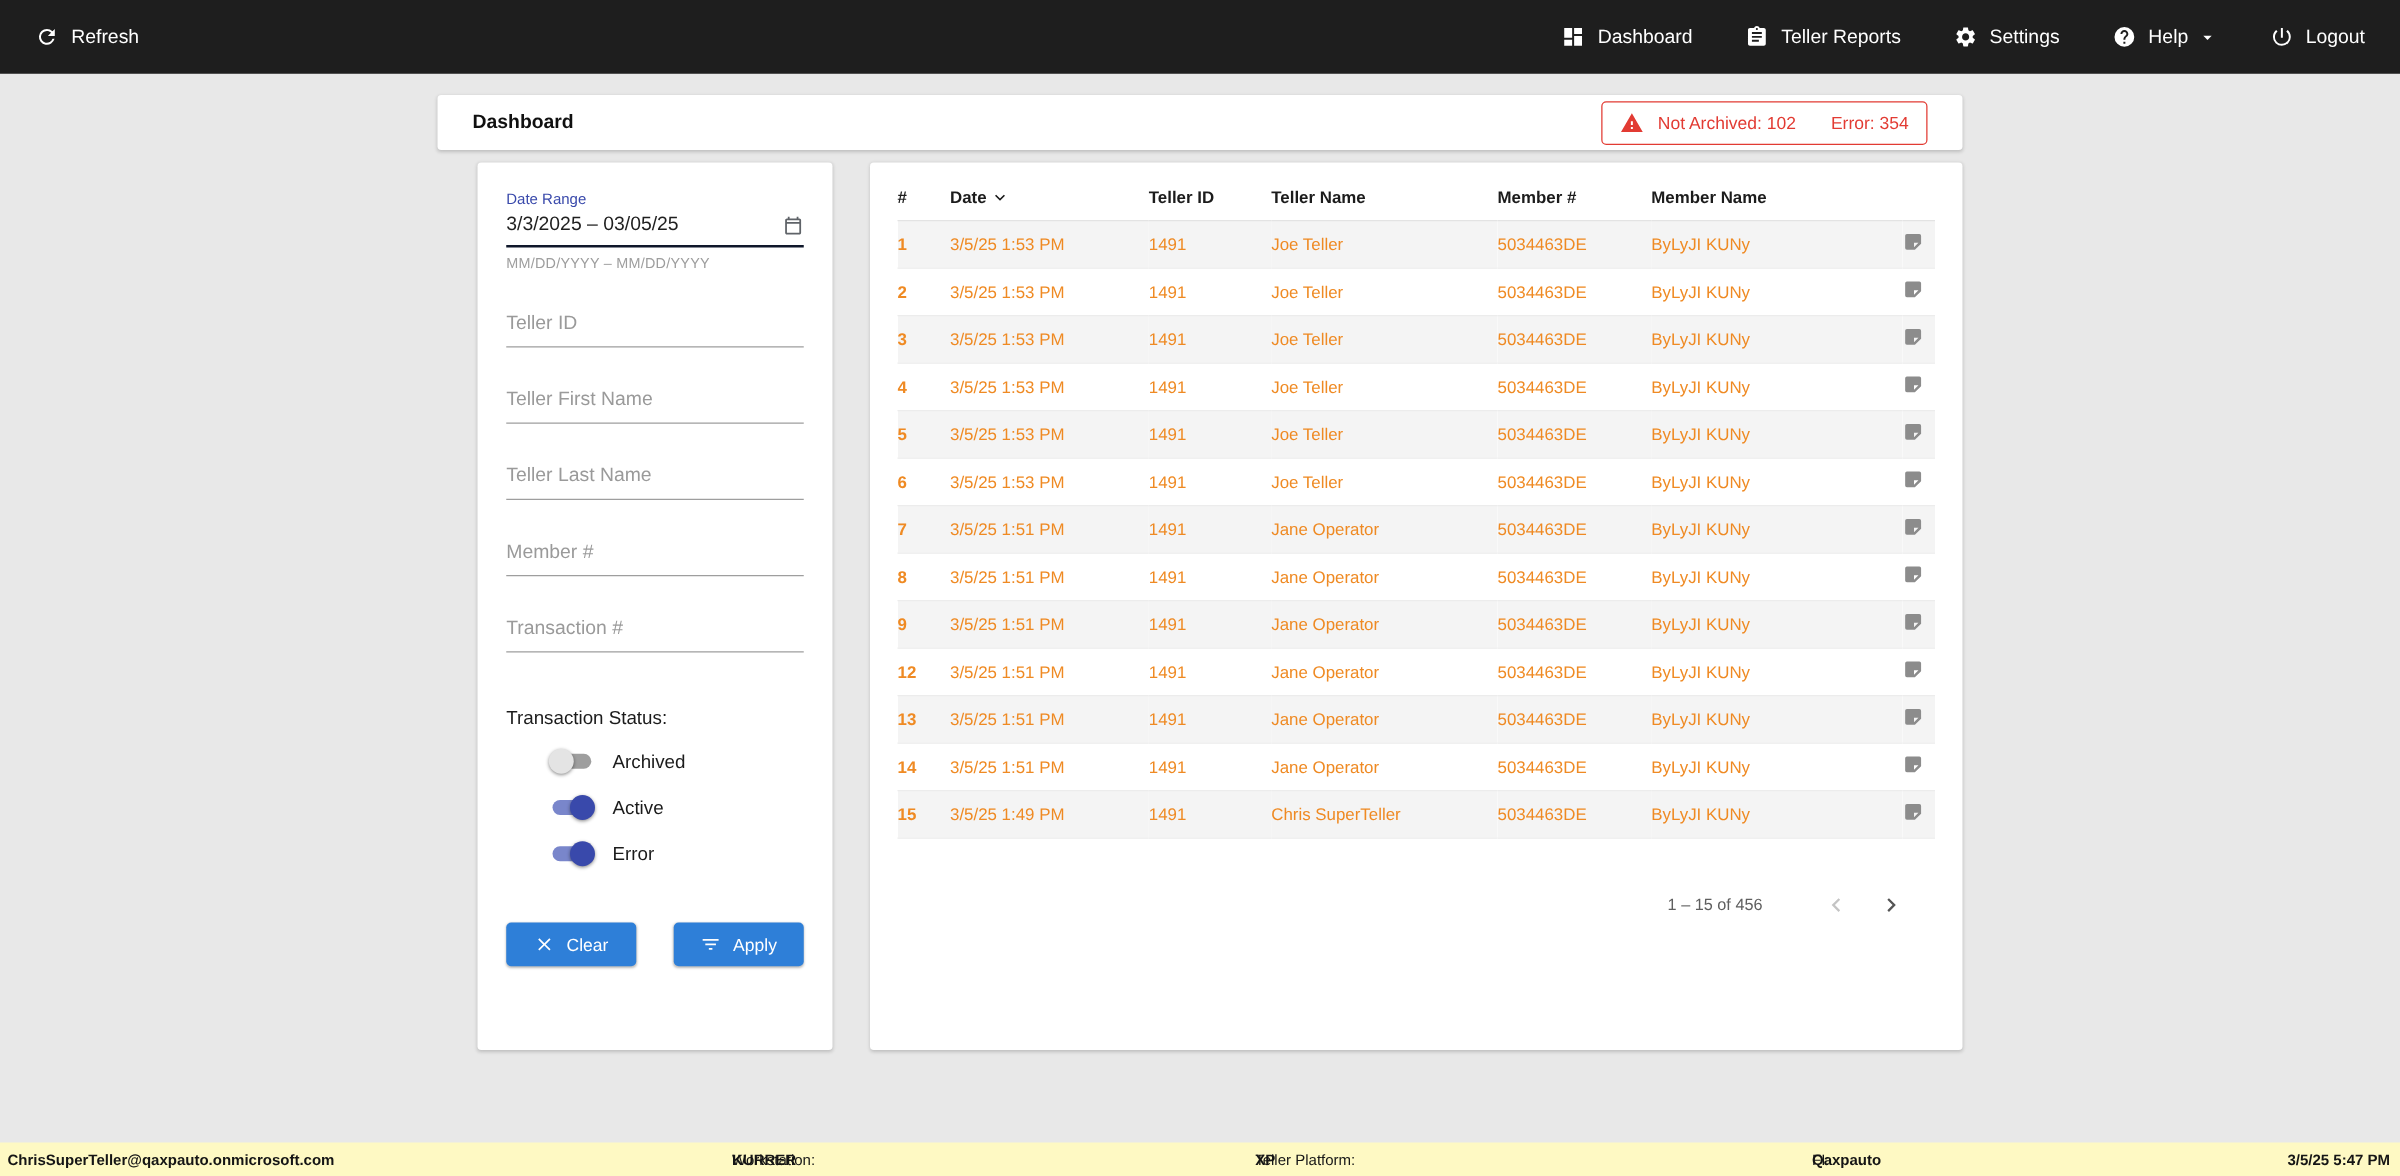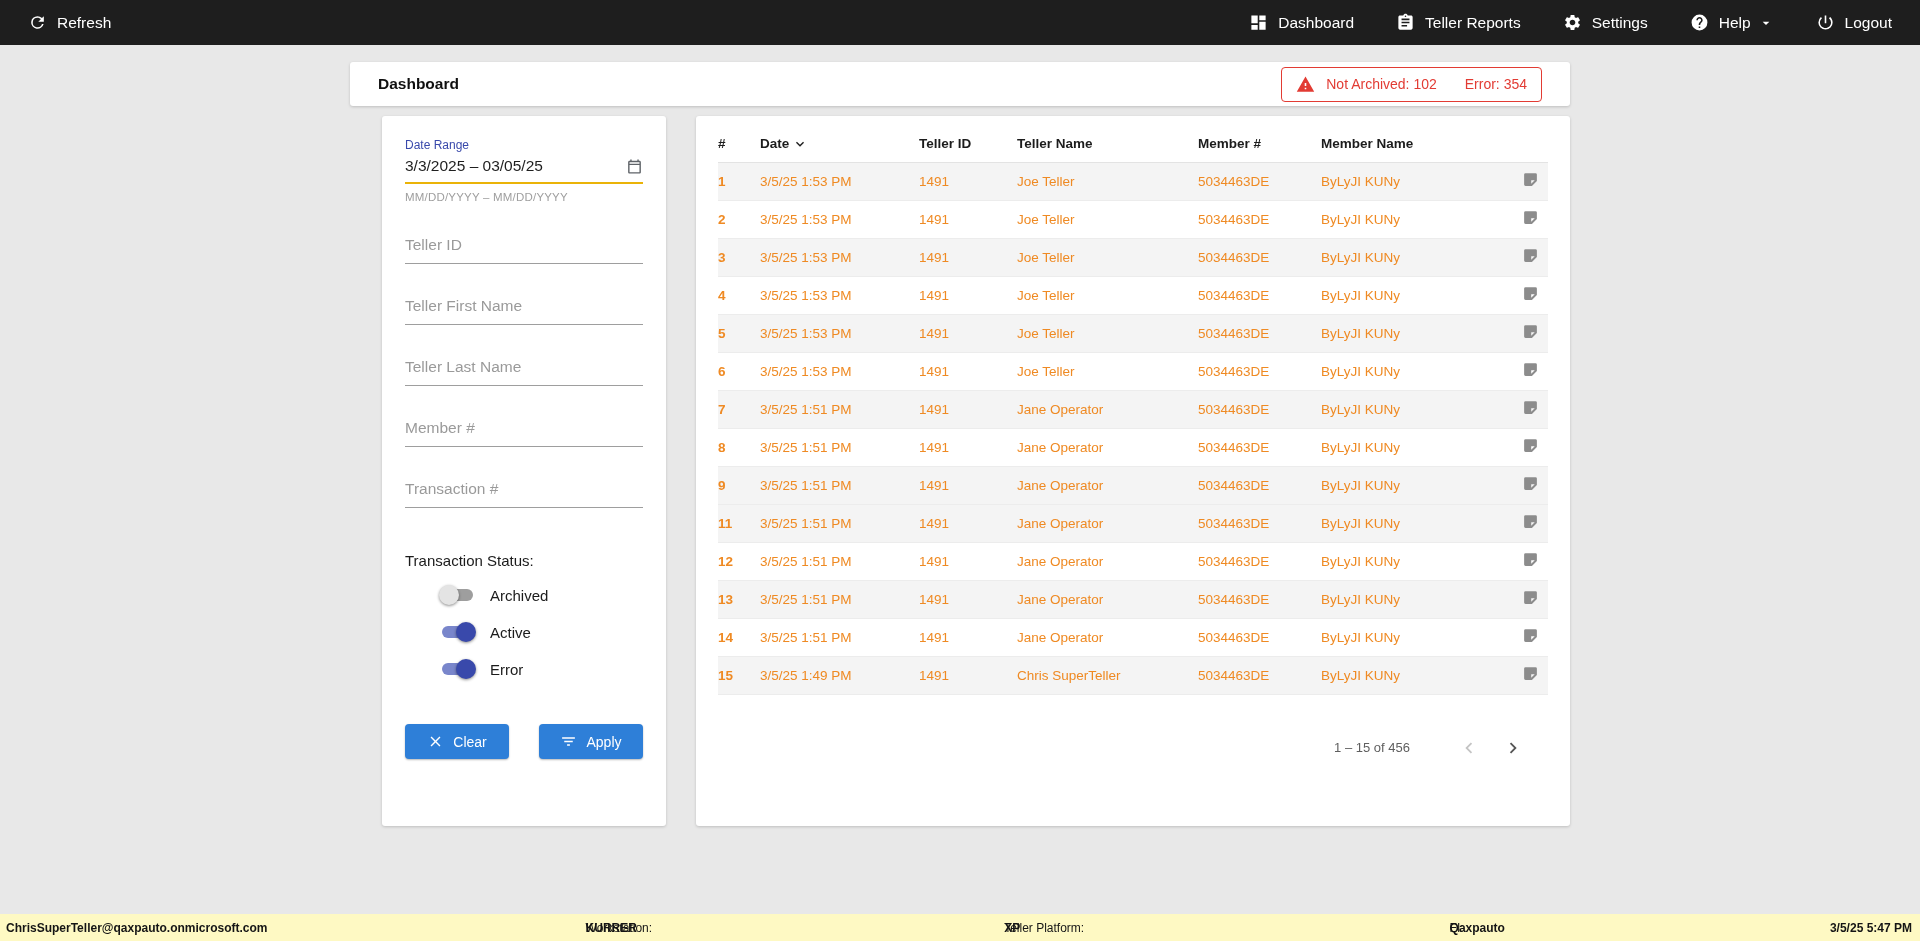--- a/index.html
+++ b/index.html
@@ -8,21 +8,21 @@
     font-family:"Liberation Sans", sans-serif;
     background:#e8e8e8;
     position:relative;
     overflow:hidden;
     color:#1b1b1b;
   }
   svg { display:block; }
 
   
   .topbar {
-    height:45px; background:#1e1e1e; color:#fff;
+    height:59px; background:#1e1e1e; color:#fff;
     display:flex; align-items:center; padding:0 28px;
   }
   .tb-item {
     display:flex; align-items:center; gap:10px;
     font-size:15.5px; cursor:pointer; white-space:nowrap;
   }
   .tb-right { margin-left:auto; display:flex; align-items:center; gap:42px; }
   .tb-icon svg { width:19px; height:19px; fill:currentColor; }
   .tb-chevron svg { width:16px; height:16px; fill:currentColor; margin-left:-3px; }
 
@@ -46,21 +46,21 @@
   .main-row { display:flex; gap:30px; margin-top:10px; align-items:flex-start;padding-left:32px; }
 
   
   .filter-card {
     width:284px; min-height:710px; background:#fff; border-radius:3px;
     box-shadow:0 1px 3px rgba(0,0,0,.18); padding:22px 23px;
   }
   .field-label { font-size:12px; color:#3949ab; }
   .date-input-row {
     display:flex; align-items:center; gap:8px;
-    border-bottom:2px solid #eab308; padding:5px 0 7px;
+    border-bottom:2px solid #0f172a; padding:5px 0 7px;
   }
   .date-input {
     border:none; outline:none; flex:1; min-width:0;
     font-size:15.5px; color:#1f1f1f; background:transparent;
     font-family:inherit;
   }
   .calendar-icon { color:#5f6368; cursor:pointer; }
   .calendar-icon svg { width:17px; height:17px; fill:currentColor; }
   .field-helper { font-size:11.5px; color:#9e9e9e; margin-top:7px; letter-spacing:.2px; }
 
@@ -410,31 +410,20 @@
               <td class="c1 c-num">9</td>
               <td class="c2">3/5/25 1:51 PM</td>
               <td class="c3">1491</td>
               <td class="c4">Jane Operator</td>
               <td class="c5">5034463DE</td>
               <td class="c6">ByLyJI KUNy</td>
               <td class="c7 c-icon"><span class="note-icon"><svg viewBox="0 0 24 24">
                     <path fill="currentColor" d="M19 3H5a2 2 0 0 0-2 2v14a2 2 0 0 0 2 2h9l7-7V5a2 2 0 0 0-2-2zm-6 15v-5h5l-5 5z"></path>
                   </svg></span></td>
             </tr>
-            <tr class="odd">
-              <td class="c1 c-num">11</td>
-              <td class="c2">3/5/25 1:51 PM</td>
-              <td class="c3">1491</td>
-              <td class="c4">Jane Operator</td>
-              <td class="c5">5034463DE</td>
-              <td class="c6">ByLyJI KUNy</td>
-              <td class="c7 c-icon"><span class="note-icon"><svg viewBox="0 0 24 24">
-                    <path fill="currentColor" d="M19 3H5a2 2 0 0 0-2 2v14a2 2 0 0 0 2 2h9l7-7V5a2 2 0 0 0-2-2zm-6 15v-5h5l-5 5z"></path>
-                  </svg></span></td>
-            </tr>
             <tr class="even">
               <td class="c1 c-num">12</td>
               <td class="c2">3/5/25 1:51 PM</td>
               <td class="c3">1491</td>
               <td class="c4">Jane Operator</td>
               <td class="c5">5034463DE</td>
               <td class="c6">ByLyJI KUNy</td>
               <td class="c7 c-icon"><span class="note-icon"><svg viewBox="0 0 24 24">
                     <path fill="currentColor" d="M19 3H5a2 2 0 0 0-2 2v14a2 2 0 0 0 2 2h9l7-7V5a2 2 0 0 0-2-2zm-6 15v-5h5l-5 5z"></path>
                   </svg></span></td>

